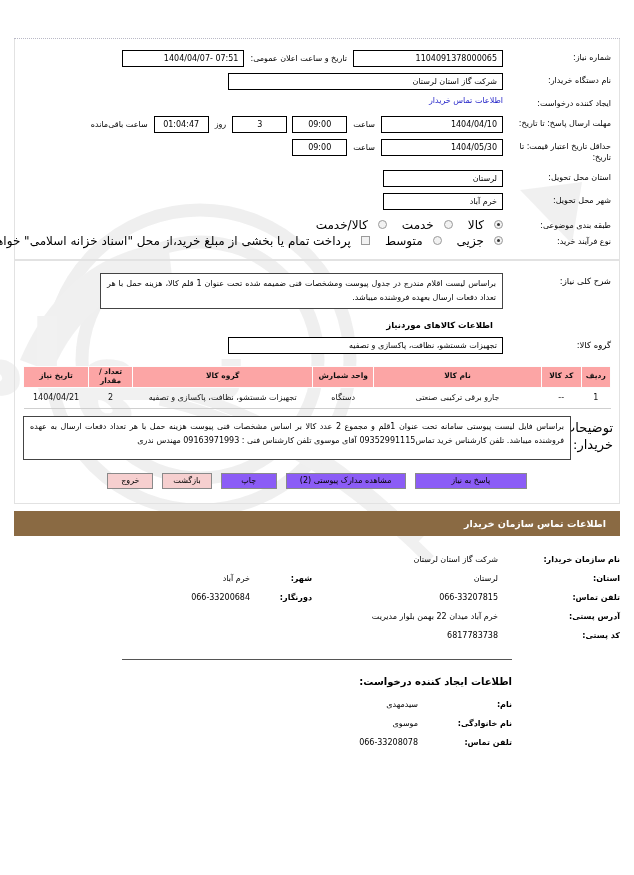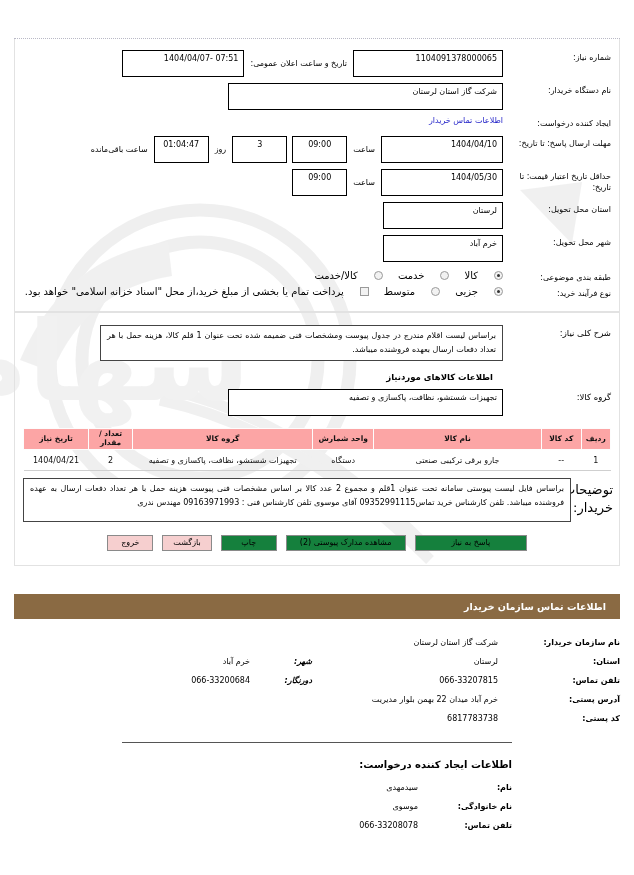--- a/index.html
+++ b/index.html
@@ -81,21 +81,21 @@
     flex: 1;
     display: flex;
     flex-direction: row;
     align-items: center;
     gap: 5px;
     flex-wrap: nowrap;
   }
   .inp {
     border: 1px solid #000;
     background: #fff;
-    height: 27px;
+    height: 17px;
     line-height: 15px;
     font-size: 8px;
     padding: 0 5px;
     text-align: right;
     white-space: nowrap;
     overflow: hidden;
     display: inline-block;
   }
   .w-need   { width: 150px; direction: ltr; text-align: right; }
   .w-org    { width: 275px; }
@@ -118,22 +118,22 @@
     font-size: 8px;
     white-space: nowrap;
     text-decoration: none;
     cursor: pointer;
   }
 
   
   .opt {
     display: inline-flex;
     align-items: center;
-    gap: 16px;
-    font-size: 10px;
+    gap: 10px;
+    font-size: 12px;
     white-space: nowrap;
     margin-left: 10px;
   }
   .radio {
     width: 9px; height: 9px;
     border: 1px solid #9a9a9a;
     border-radius: 50%;
     background: #f2f2f2;
     display: inline-block;
     position: relative;
@@ -213,21 +213,21 @@
     border: 1px solid #7f7f7f;
     font-size: 8px;
     height: 16px;
     line-height: 14px;
     padding: 0 10px;
     text-align: center;
     cursor: pointer;
     white-space: nowrap;
     color: #000;
   }
-  .btn.green { background: #15803d; border-color: #8a8a8a; }
+  .btn.green { background: #8b5cf6; border-color: #8a8a8a; }
   .btn.red   { background: #f6cfcf; border-color: #8a8a8a; }
   .btn.w-wide  { min-width: 112px; }
   .btn.w-wider { min-width: 120px; }
   .btn.w-sm    { min-width: 56px; }
   .btn.w-xs    { min-width: 46px; }
 
   
   .contact {
     padding: 14px 0 4px 0;
   }
@@ -251,21 +251,20 @@
     text-align: right;
     padding-right: 4px;
   }
   .cvalue.ltr { direction: ltr; text-align: right; }
   .clabel2 {
     width: 62px;
     flex: 0 0 62px;
     text-align: right;
     font-weight: bold;
     padding-left: 8px;
-    font-style: italic;
   }
   .cvalue2 {
     width: 120px;
     flex: 0 0 120px;
     text-align: right;
   }
   .cvalue2.ltr { direction: ltr; text-align: right; }
   .hr-thick {
     border-top: 1px solid #555;
     margin: 14px 108px 0 108px;
@@ -454,21 +453,21 @@
 
     <div class="btnrow">
       <div class="btn green w-wide">پاسخ به نیاز</div>
       <div class="btn green w-wider">مشاهده مدارک پیوستی (2)</div>
       <div class="btn green w-sm">چاپ</div>
       <div class="btn red w-xs">بازگشت</div>
       <div class="btn red w-xs">خروج</div>
     </div>
   </div>
 
-  <div class="bar" style="margin-top:28px;padding-left:12px;">اطلاعات تماس سازمان خریدار</div>
+  <div class="bar" style="margin-top:7px;padding-left:12px;">اطلاعات تماس سازمان خریدار</div>
 
   <div class="contact">
 
     <div class="crow">
       <div class="clabel">نام سازمان خریدار:</div>
       <div class="cvalue">شرکت گاز استان لرستان</div>
       <div class="clabel2"></div>
       <div class="cvalue2"></div>
     </div>
 

